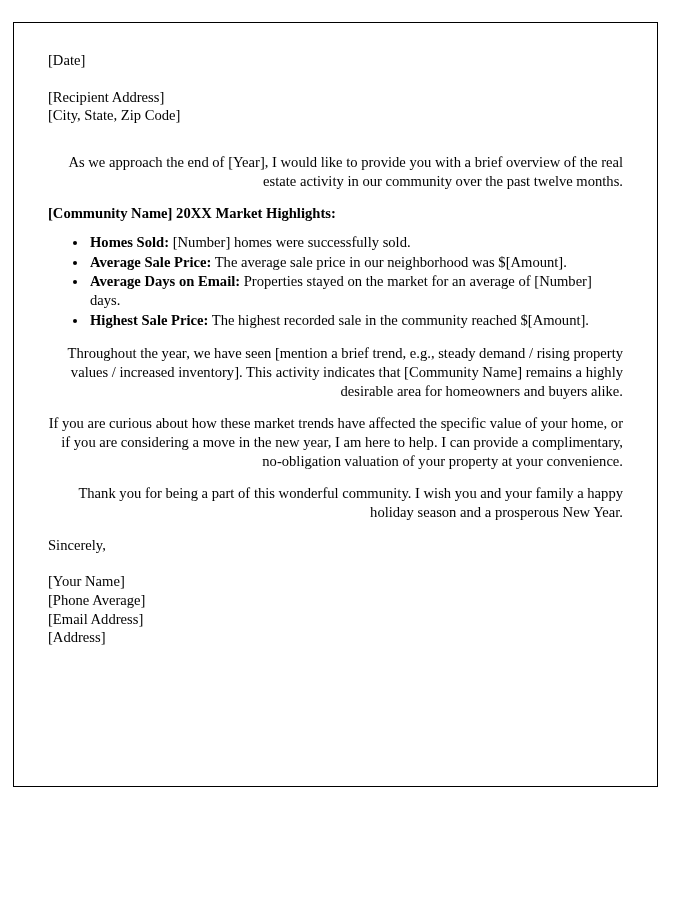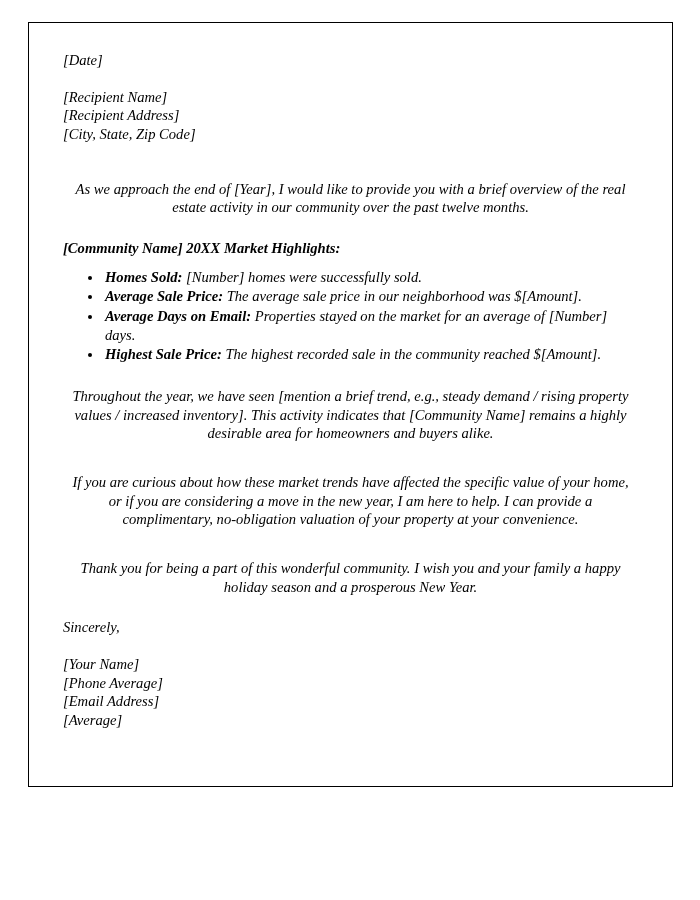--- a/index.html
+++ b/index.html
@@ -14,44 +14,43 @@
     color: #000000;
   }
   .page {
     position: relative;
     width: 700px;
     height: 900px;
     background: #ffffff;
   }
   .letter-frame {
     position: absolute;
-    left: 28px;
+    left: 13px;
     top: 22px;
     width: 645px;
     height: 765px;
     border: 1px solid #000000;
     box-sizing: border-box;
     background: #ffffff;
-    font-style: italic;
   }
   .letter-body {
     padding: 28px 34px 0 34px;
     font-size: 14.6px;
     line-height: 1.28;
   }
   .blk {
     margin: 0 0 0 0;
   }
   .spacer-lg { height: 18px; }
   .spacer-md { height: 14px; }
   .spacer-sm { height: 10px; }
   .line { white-space: pre-wrap; }
   p.para {
-    margin: 8px;
-    text-align: center;
+    margin: 0;
+    text-align: right;
   }
   .headline {
     font-weight: bold;
     margin: 0;
   }
   ul.highlights {
     margin: 0;
     padding-left: 40px;
     list-style-type: disc;
   }
@@ -69,21 +68,20 @@
 
 <div class="page">
   <div class="letter-frame">
     <div class="letter-body">
 
       <div class="blk line">[Date]</div>
 
       <div class="spacer-lg"></div>
 
       <div class="blk">
-        <div class="line">[Recipient Name]</div>
         <div class="line">[Recipient Address]</div>
         <div class="line">[City, State, Zip Code]</div>
       </div>
 
       <div class="spacer-md"></div>
 
 
       <div class="spacer-md"></div>
 
       <p class="para">As we approach the end of [Year], I would like to provide you with a brief overview of the real estate activity in our community over the past twelve months.</p>
@@ -124,18 +122,18 @@
       <div class="spacer-md"></div>
 
       <div class="blk line">Sincerely,</div>
 
       <div class="spacer-lg"></div>
 
       <div class="blk">
         <div class="line">[Your Name]</div>
         <div class="line">[Phone Average]</div>
         <div class="line">[Email Address]</div>
-        <div class="line">[Average]</div>
+        <div class="line">[Address]</div>
       </div>
 
     </div>
   </div>
 </div>
 
 </body></html>

